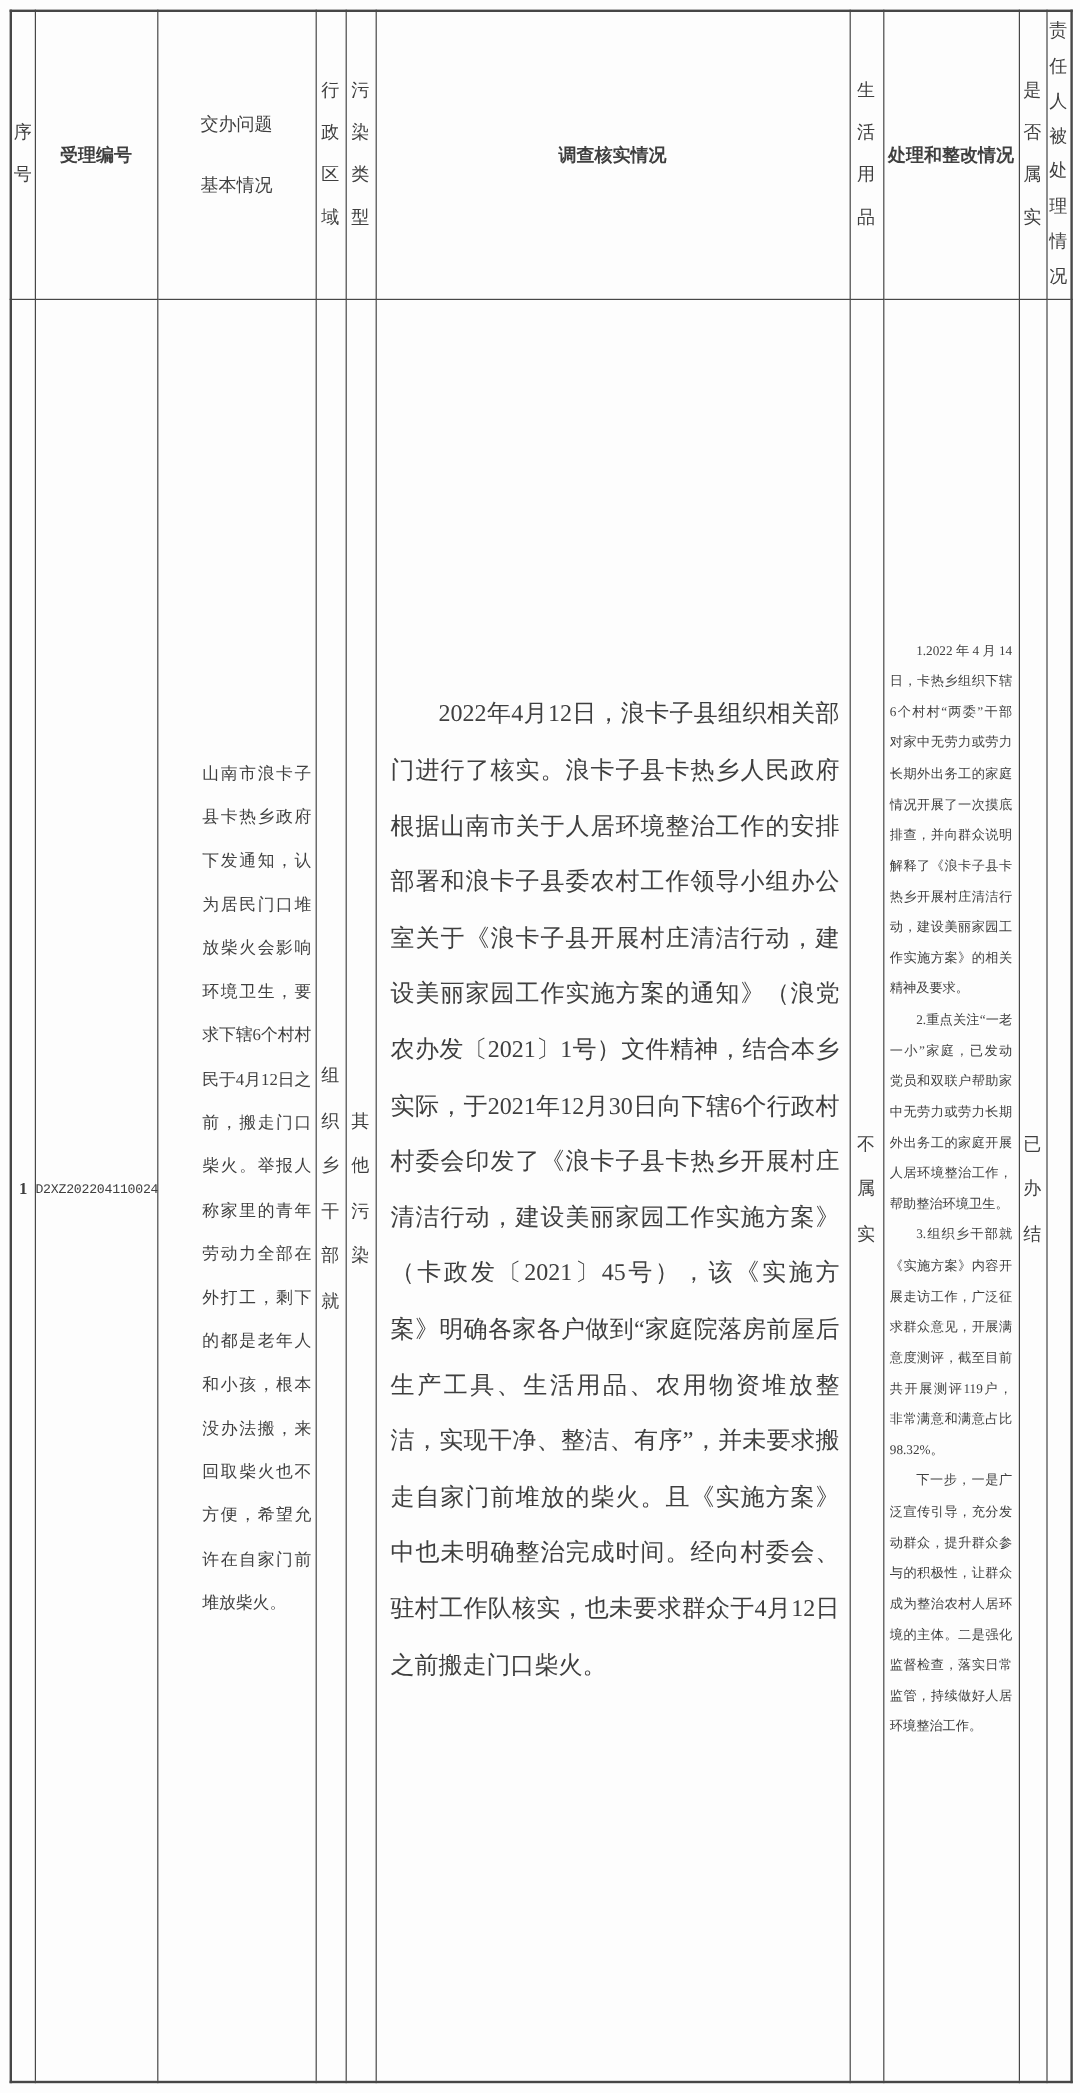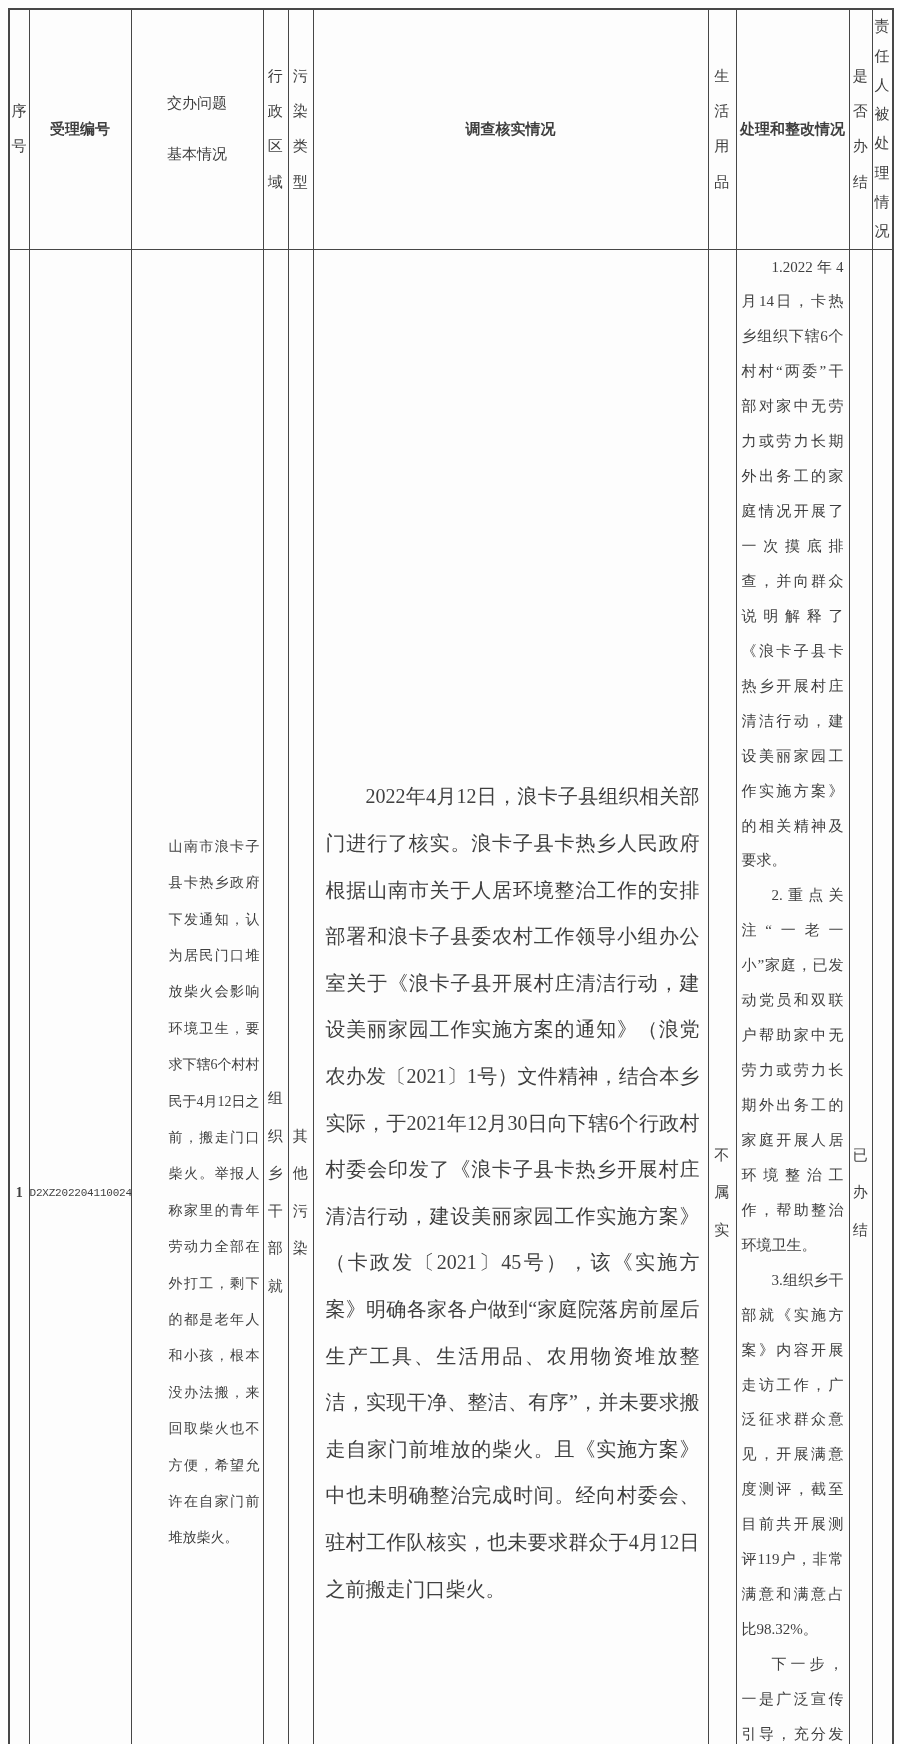--- a/index.html
+++ b/index.html
@@ -72,21 +72,21 @@
     padding: 0 8px 0 12px;
     font-size: 20px;
     line-height: 2.33;
     text-align: justify;
     text-indent: 2em;
   }
   
   .handling-text { padding: 0 5px; }
   .handling-text .para {
     margin: 0;
-    font-size: 15px;
+    font-size: 11px;
     line-height: 2.33;
     text-align: justify;
     text-indent: 2em;
   }
   .seq-num { font-size: 14px; }
 </style>
 </head>
 <body>
 
 <div class="page">
@@ -135,21 +135,21 @@
       <td>
         <div class="vcell">
               <div class="vtext hdr">生活用品</div>
             </div>
       </td>
       <td class="center">
         <div>处理和整改情况</div>
       </td>
       <td>
         <div class="vcell">
-              <div class="vtext hdr">是否办结</div>
+              <div class="vtext hdr">是否属实</div>
             </div>
       </td>
       <td>
         <div class="vcell">
               <div class="vtext tight">责任人被处理情况</div>
             </div>
       </td>
     </tr>
     <tr>
       <td class="center">

